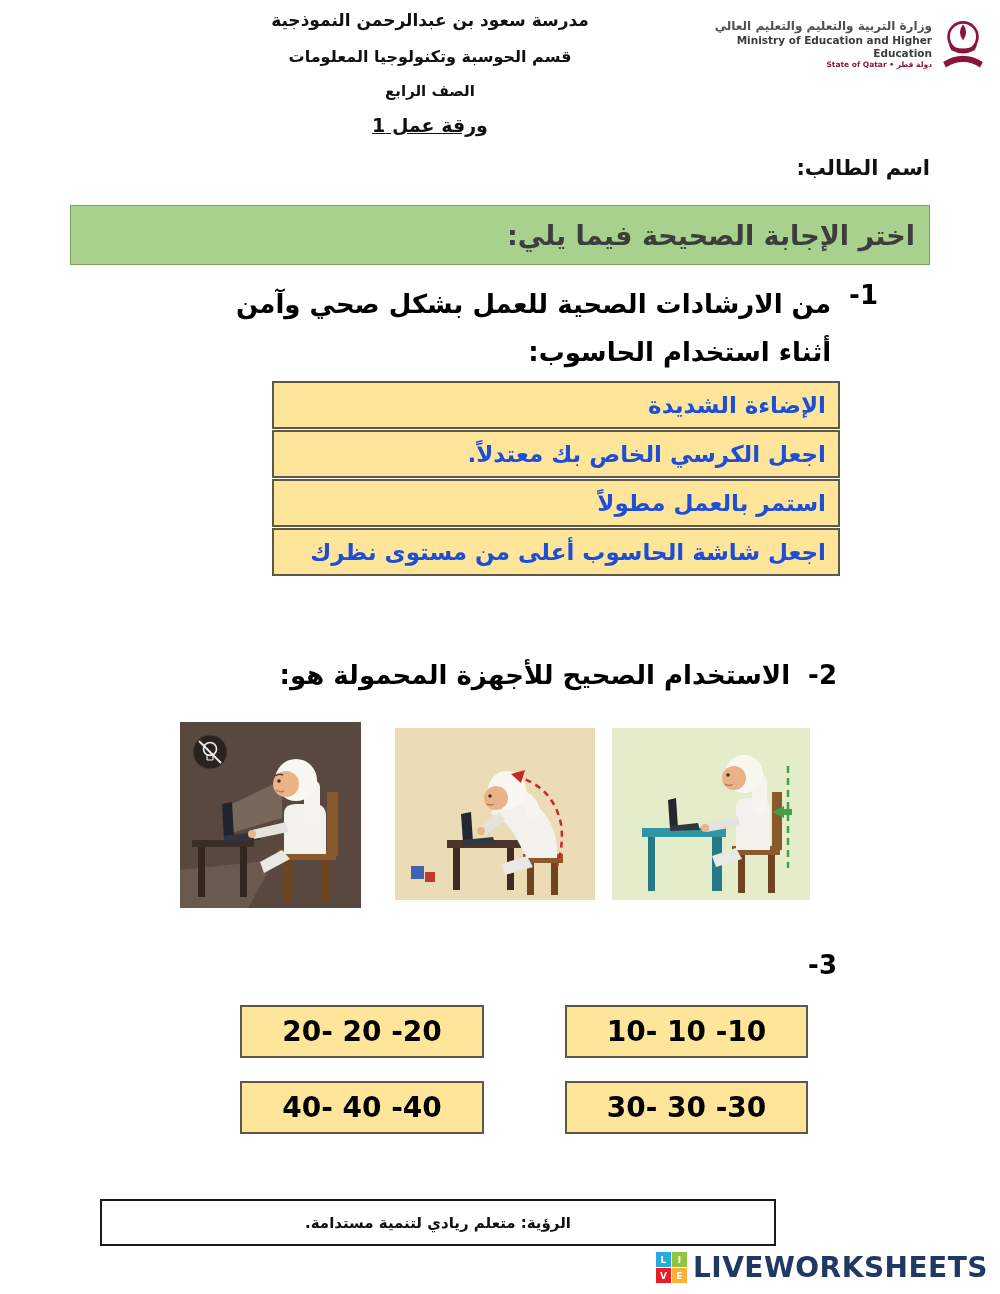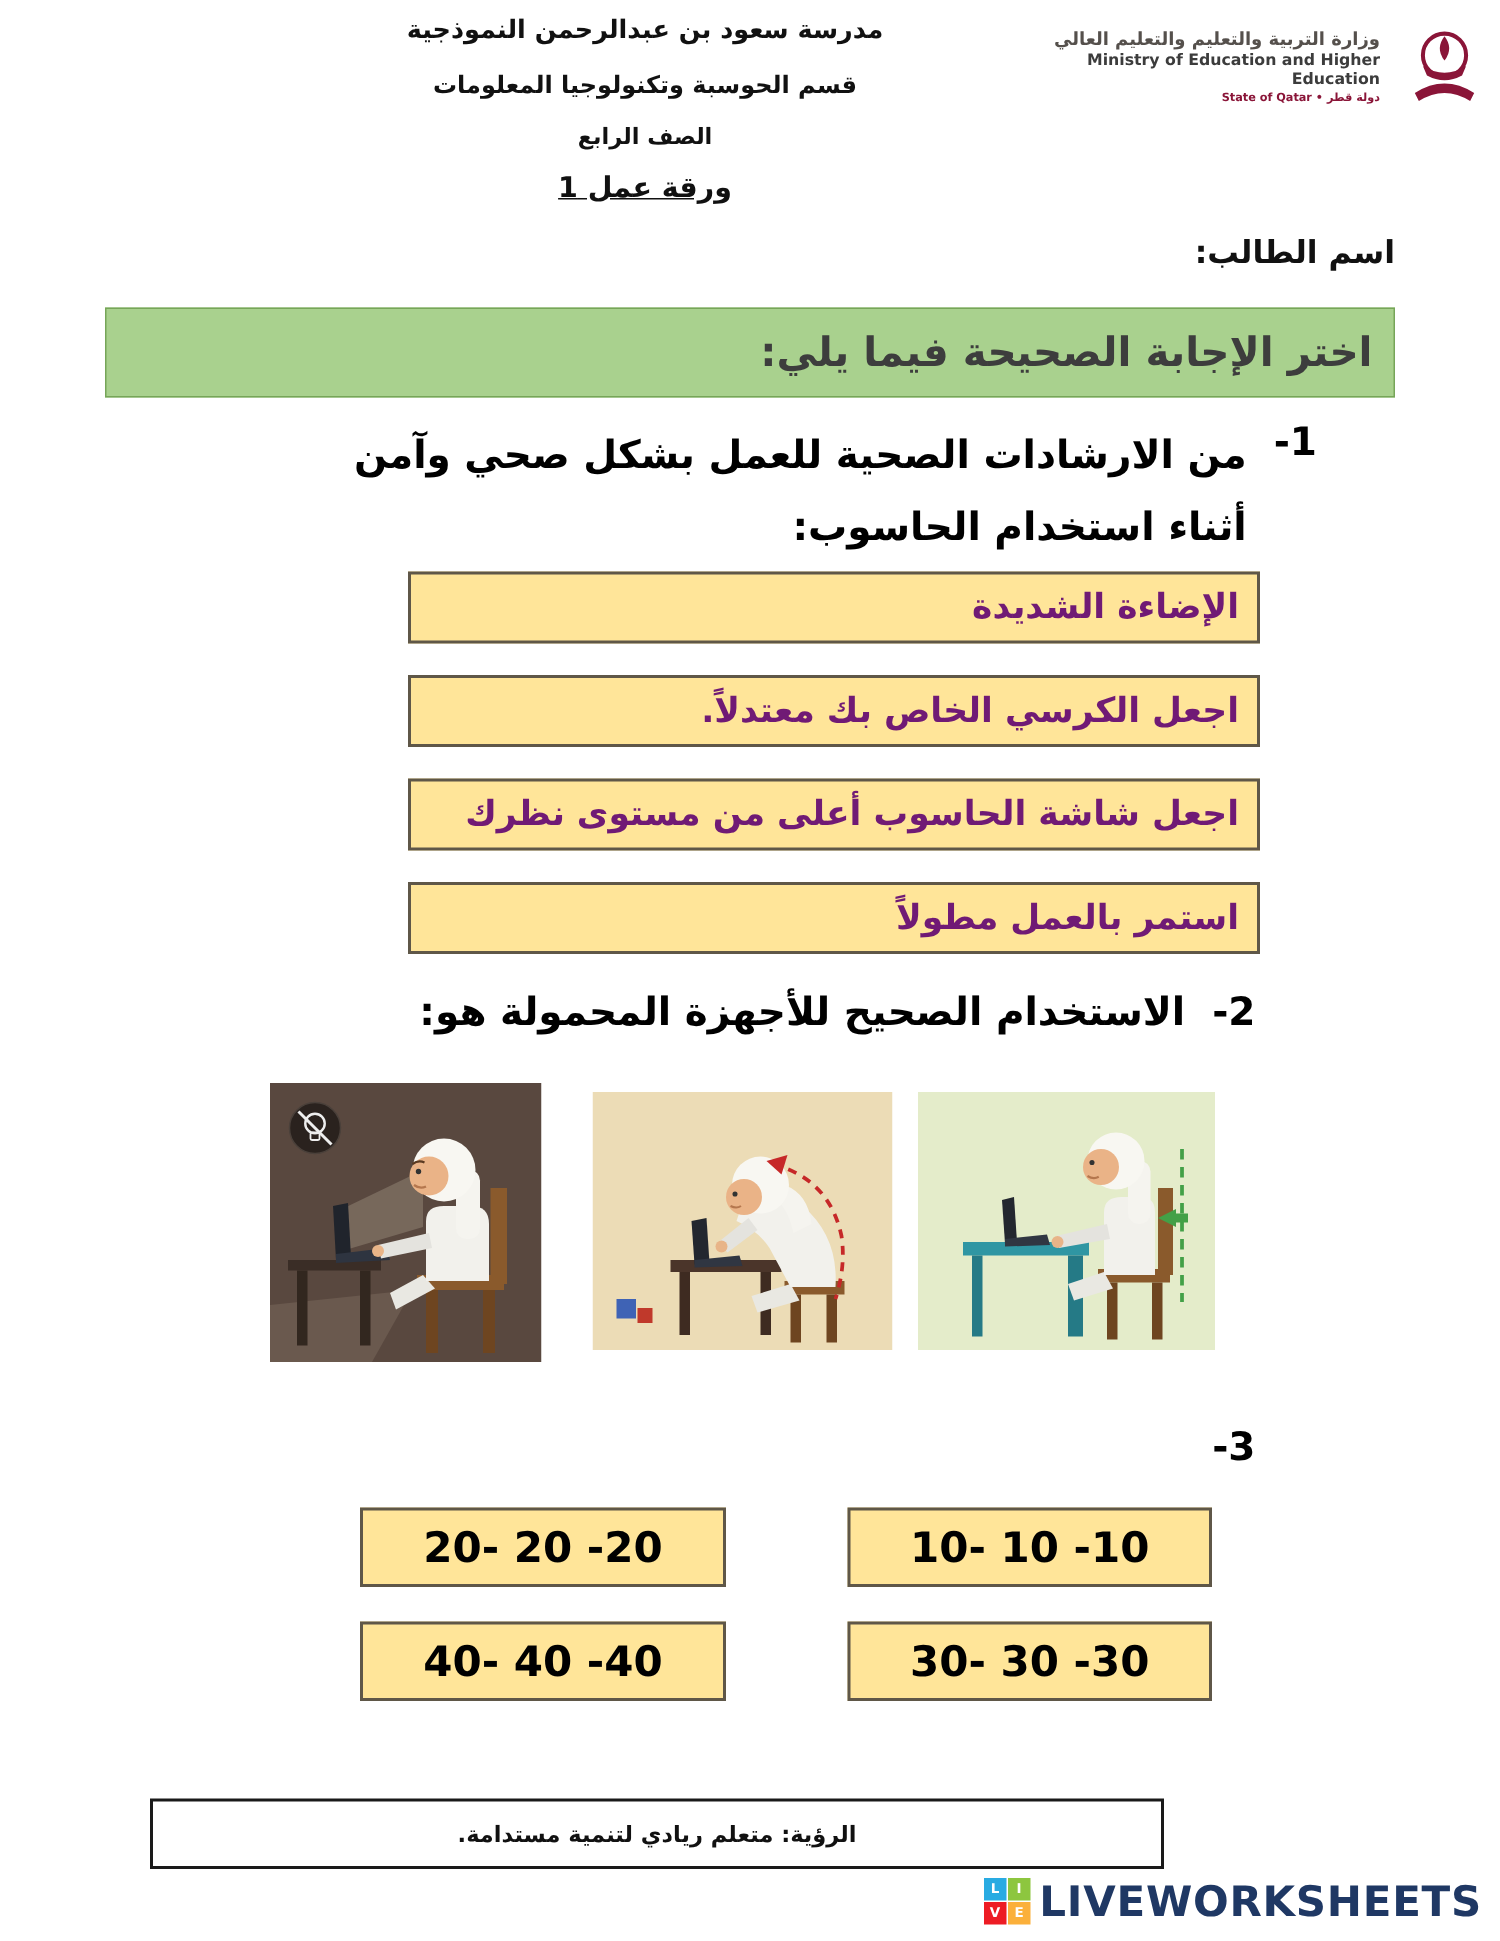--- a/index.html
+++ b/index.html
@@ -18,21 +18,21 @@
     text-align: center; direction: rtl;
   }
   .hdr-line1 { font-size: 17px; font-weight: bold; margin-bottom: 17px; }
   .hdr-line2 { font-size: 16px; font-weight: bold; margin-bottom: 16px; }
   .hdr-line3 { font-size: 15px; font-weight: bold; margin-bottom: 14px; }
   .hdr-line4 { font-size: 19px; font-weight: bold; text-decoration: underline; }
 
   .ministry-logo {
     position: absolute; top: 8px; left: 702px; width: 288px; height: 72px;
     display: flex; align-items: center; justify-content: flex-end;
-    direction: ltr; gap: 16px;
+    direction: ltr; gap: 4px;
   }
   .ministry-text { text-align: right; line-height: 1.25; }
   .ministry-ar { font-size: 12px; font-weight: bold; color: #55504c; direction: rtl; }
   .ministry-en { font-size: 10.5px; font-weight: bold; color: #3c3c3c; }
   .ministry-state { font-size: 7.5px; font-weight: bold; color: #8a1538; }
   .emblem { width: 54px; height: 58px; flex: 0 0 auto; }
 
   .student-name {
     position: absolute; top: 156px; right: 70px;
     font-size: 21px; font-weight: bold; direction: rtl;
@@ -56,25 +56,25 @@
   .q1-heading { top: 280px; right: 122px; width: 700px; }
   .q1-heading .q-text { width: 608px; line-height: 1.85; }
   .q2-heading { top: 660px; right: 163px; }
   .q3-heading { top: 950px; right: 163px; }
   .q-num { white-space: nowrap; }
 
   .q1-options {
     position: absolute; top: 381px; left: 272px; width: 568px;
   }
   .option-box {
-    height: 48px; margin-bottom: 21px;
+    height: 48px; margin-bottom: 1px;
     background: #ffe599; border: 2px solid #5f5748;
     display: flex; align-items: center; direction: rtl;
     padding: 0 12px;
-    font-size: 23px; font-weight: bold; color: #701a75;
+    font-size: 23px; font-weight: bold; color: #1d4ed8;
     cursor: pointer;
   }
 
   
   .images-row { position: absolute; top: 722px; left: 0; width: 1000px; height: 186px; }
   .img-choice { position: absolute; top: 6px; cursor: pointer; }
   .img-dark    { left: 180px; top: 0; width: 181px; height: 186px; }
   .img-hunch   { left: 395px; width: 200px; height: 172px; }
   .img-upright { left: 612px; width: 198px; height: 172px; }
   .img-choice svg { display: block; width: 100%; height: 100%; }
@@ -153,22 +153,22 @@
 </div>
 
 <div class="q-heading q1-heading">
   <span class="q-num">1-</span>
   <span class="q-text">من الارشادات الصحية للعمل بشكل صحي وآمن أثناء استخدام الحاسوب:</span>
 </div>
 
 <div class="q1-options">
   <div class="option-box">الإضاءة الشديدة</div>
   <div class="option-box">اجعل الكرسي الخاص بك معتدلاً.</div>
+  <div class="option-box">استمر بالعمل مطولاً</div>
   <div class="option-box">اجعل شاشة الحاسوب أعلى من مستوى نظرك</div>
-  <div class="option-box">استمر بالعمل مطولاً</div>
 </div>
 
 <div class="q-heading q2-heading">
   <span class="q-num">2-</span>
   <span class="q-text">الاستخدام الصحيح للأجهزة المحمولة هو:</span>
 </div>
 
 <div class="images-row">
 
   <div class="img-choice img-dark">

